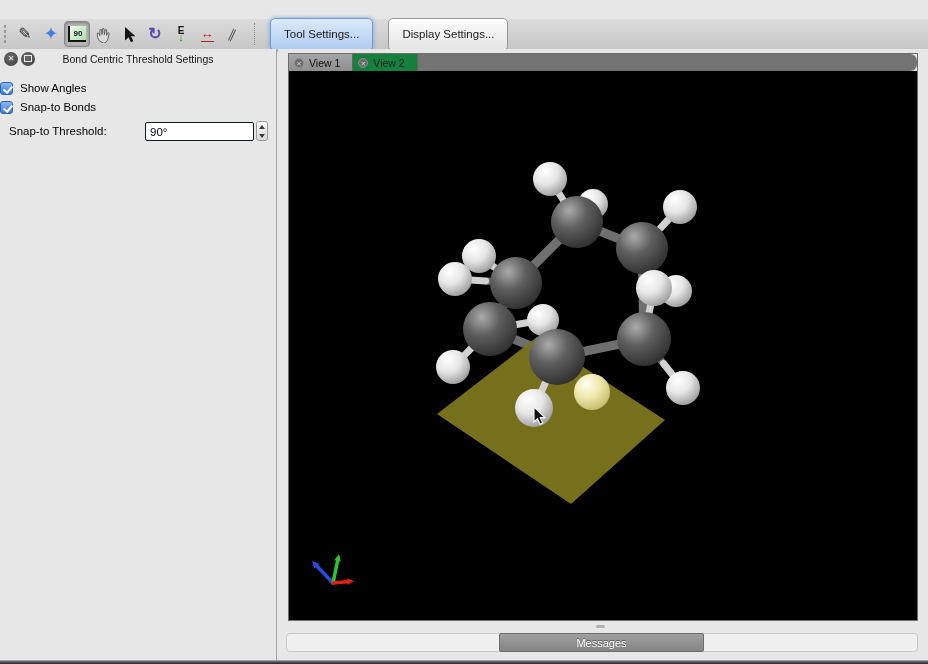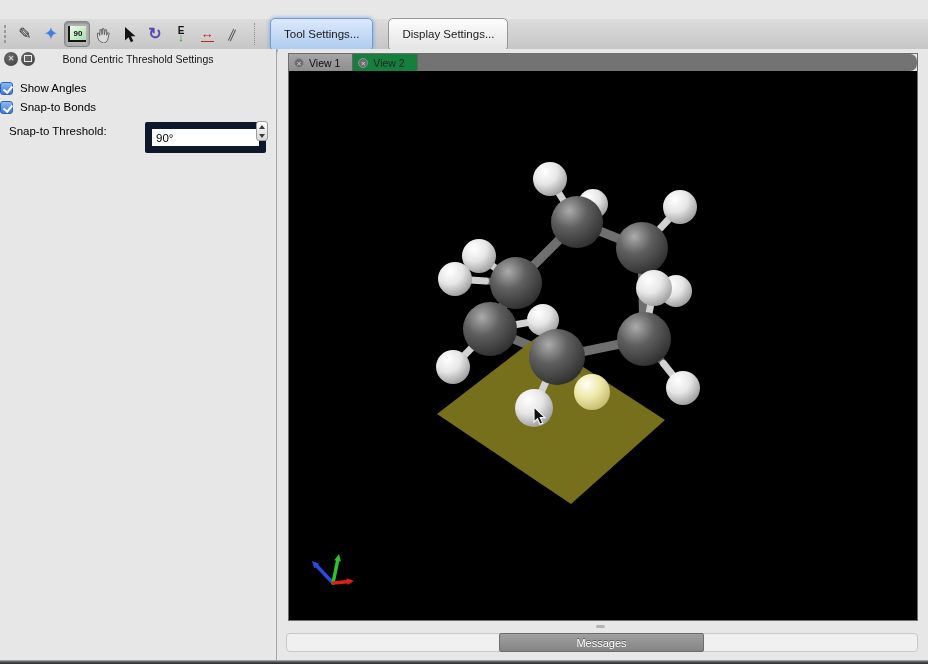--- a/index.html
+++ b/index.html
@@ -42,21 +42,21 @@
   #panel-float{left:21px;}
   #panel-float .float-square{display:block;width:6px;height:5px;border:1px solid #ececec;margin:3px auto 0;}
   #panel-title{display:block;text-align:center;font-size:10.5px;color:#151515;line-height:21px;}
   .checkbox-row{position:absolute;left:0;display:flex;align-items:flex-start;height:15px;}
   #cb-row-0{top:33px;} #cb-row-1{top:52px;}
   .cb{width:13px;height:13px;border-radius:3px;background:linear-gradient(#8cbaf5,#3c79d8);border:1px solid #2e62b4;box-sizing:border-box;position:relative;flex:none;}
   .cb.checked::after{content:"";position:absolute;left:3.5px;top:0.5px;width:3.5px;height:7px;border:solid #fff;border-width:0 2px 2px 0;transform:rotate(40deg);}
   .cb-label{margin-left:7px;font-size:11.5px;color:#000;}
   #threshold-row{position:absolute;left:0;top:72px;height:21px;width:277px;}
   #threshold-label{position:absolute;left:9px;top:4px;font-size:11.5px;color:#000;}
-  #threshold-input{position:absolute;left:145px;top:1px;width:99px;height:17px;border:7px solid #0f172a;border-radius:2px;font-size:11.5px;font-family:"Liberation Sans",sans-serif;padding:0 4px;box-sizing:content-box;background:#fff;color:#000;}
+  #threshold-input{position:absolute;left:145px;top:1px;width:99px;height:17px;border:1px solid #0f172a;border-radius:2px;font-size:11.5px;font-family:"Liberation Sans",sans-serif;padding:0 4px;box-sizing:content-box;background:#fff;color:#000;}
   #threshold-spinner{position:absolute;left:256px;top:0;width:12px;height:20px;background:linear-gradient(#ffffff,#d8d8d8);border:1px solid #9b9b9b;border-radius:3px;display:flex;flex-direction:column;box-sizing:border-box;}
   .spin-cell{flex:1;display:flex;align-items:center;justify-content:center;}
   .tri-up{width:0;height:0;border-left:3px solid transparent;border-right:3px solid transparent;border-bottom:4px solid #3a3a3a;}
   .tri-down{width:0;height:0;border-left:3px solid transparent;border-right:3px solid transparent;border-top:4px solid #3a3a3a;}
 
   
   #central{position:absolute;left:278px;top:49px;right:0;bottom:4px;background:#e7e7e7;}
   #tabwidget{position:absolute;left:10px;top:4px;width:628px;height:566px;border:1px solid #6e6e6e;box-sizing:content-box;}
   #tabbar{height:17px;background:#737373;display:flex;border-radius:7px;}
   .tab{display:flex;align-items:center;padding:0 12px 0 5px;font-size:10.5px;color:#242424;background:#15803d;border-right:1px solid #646464;}

